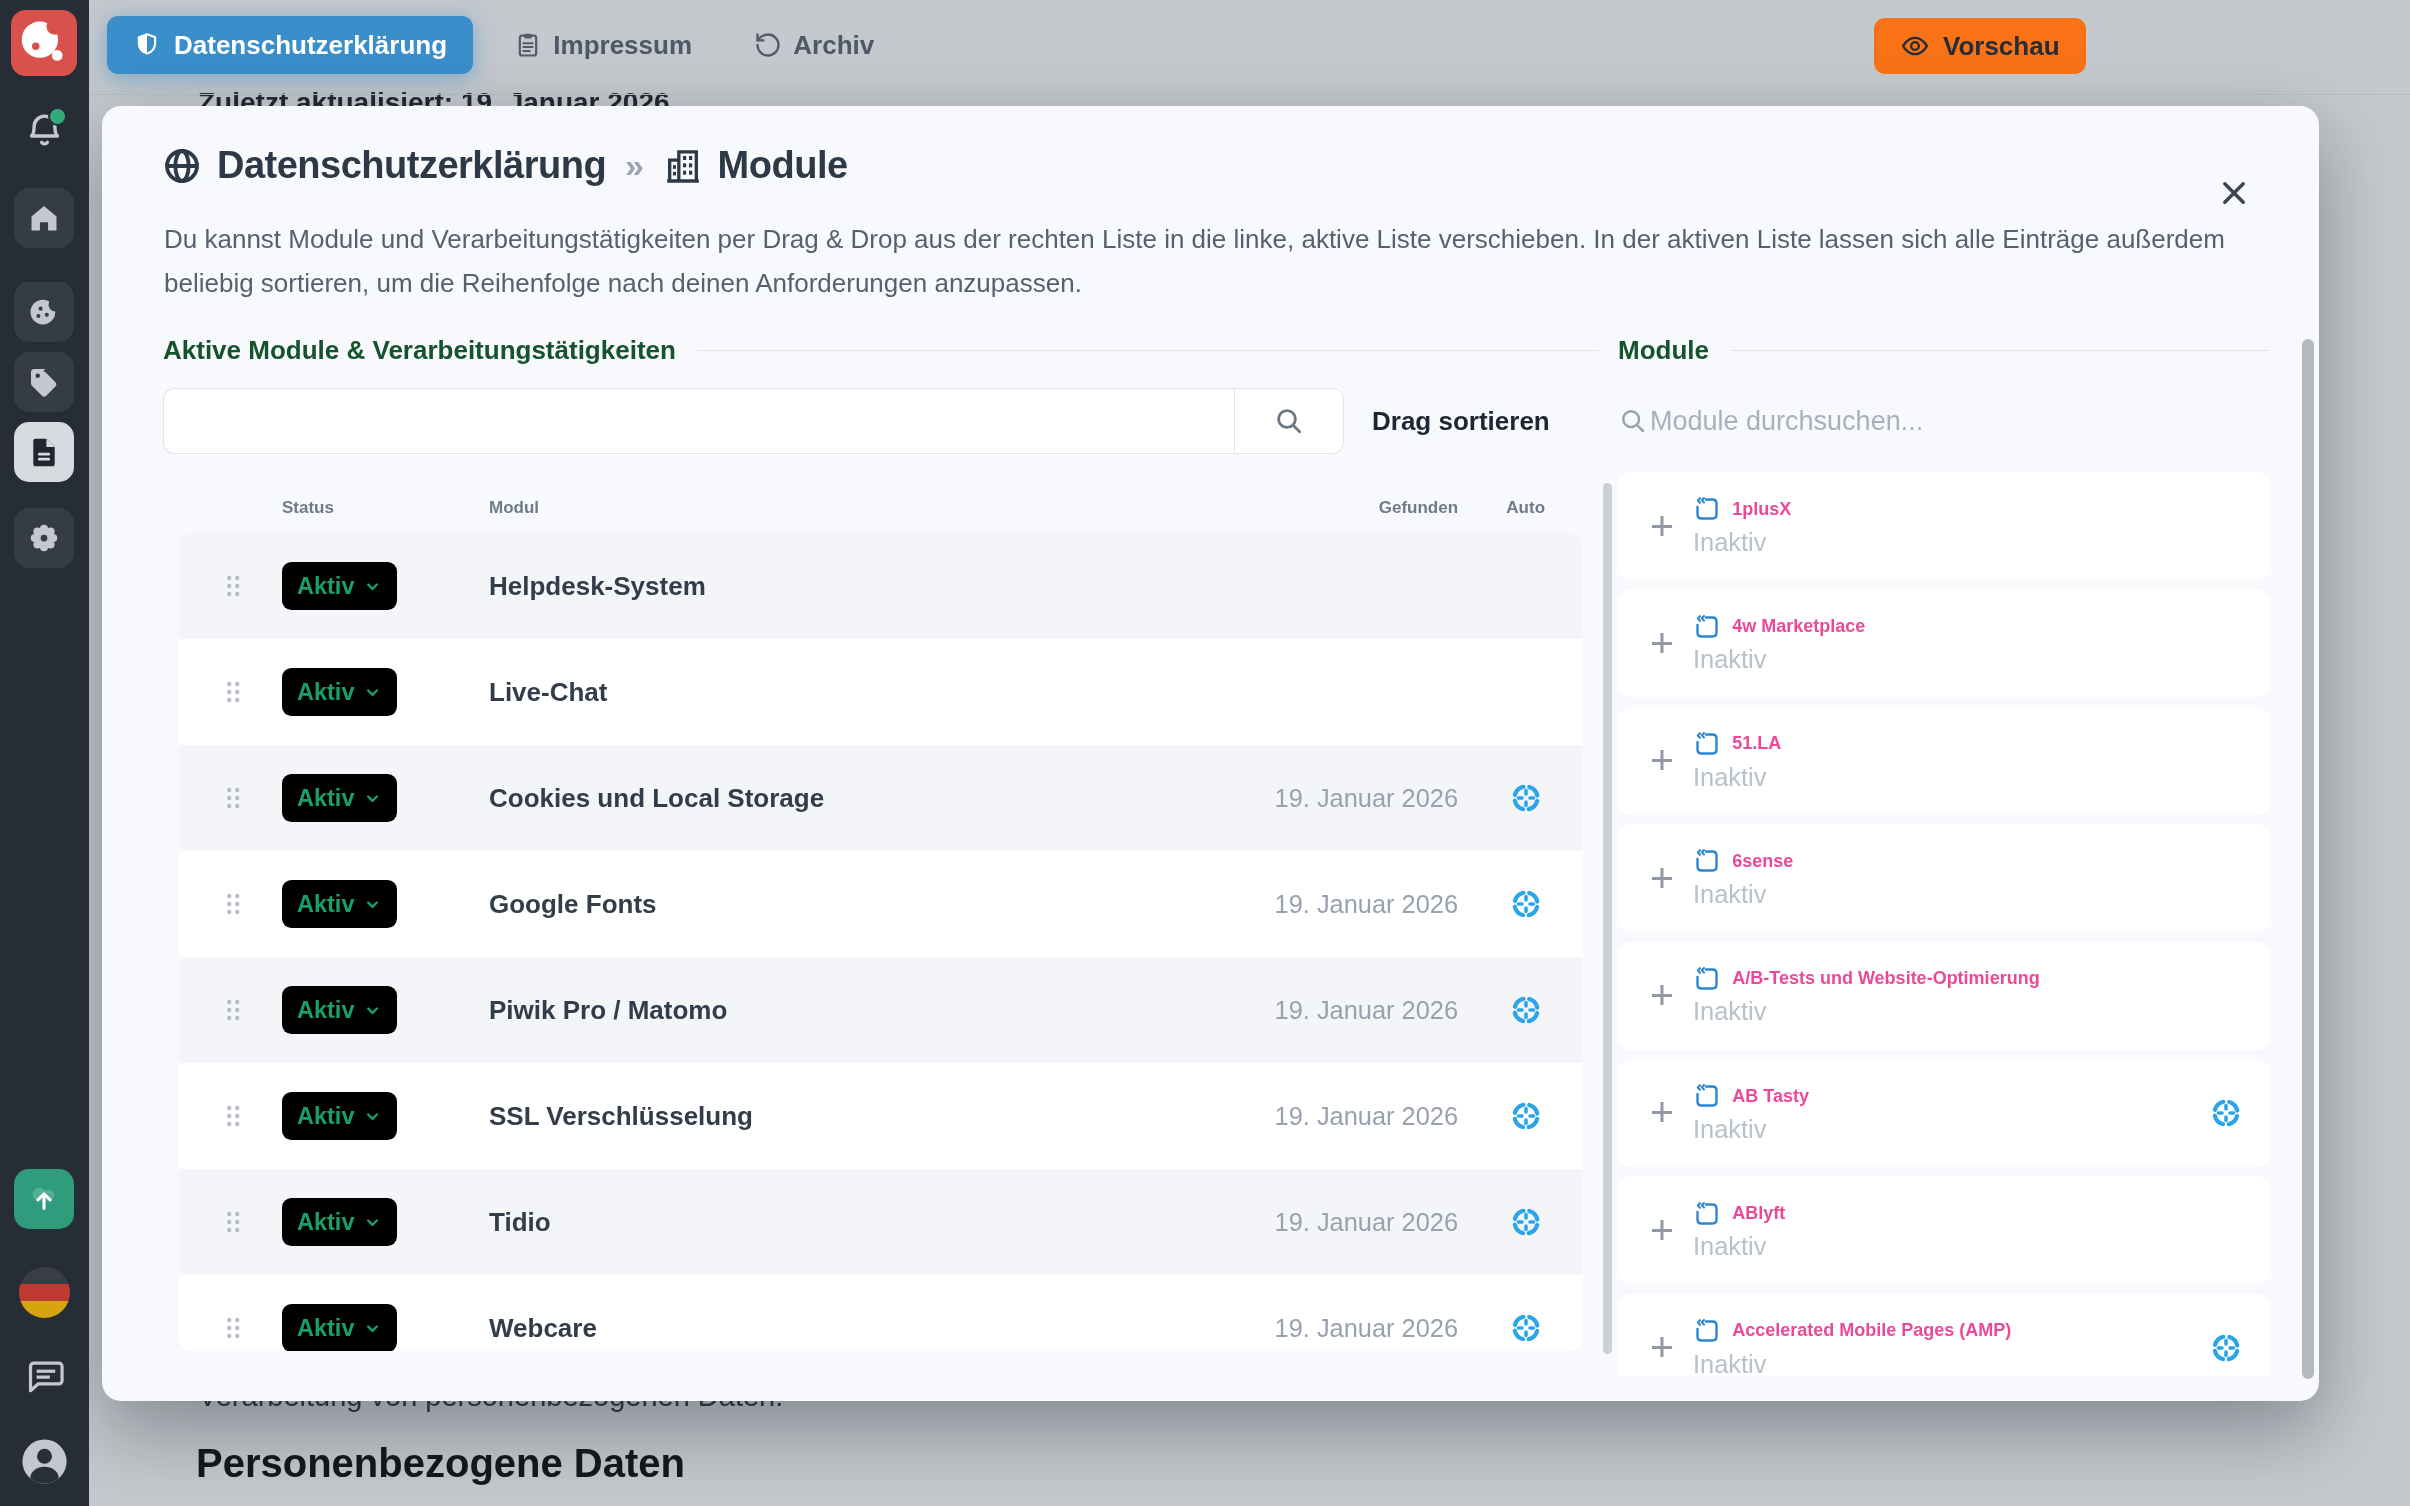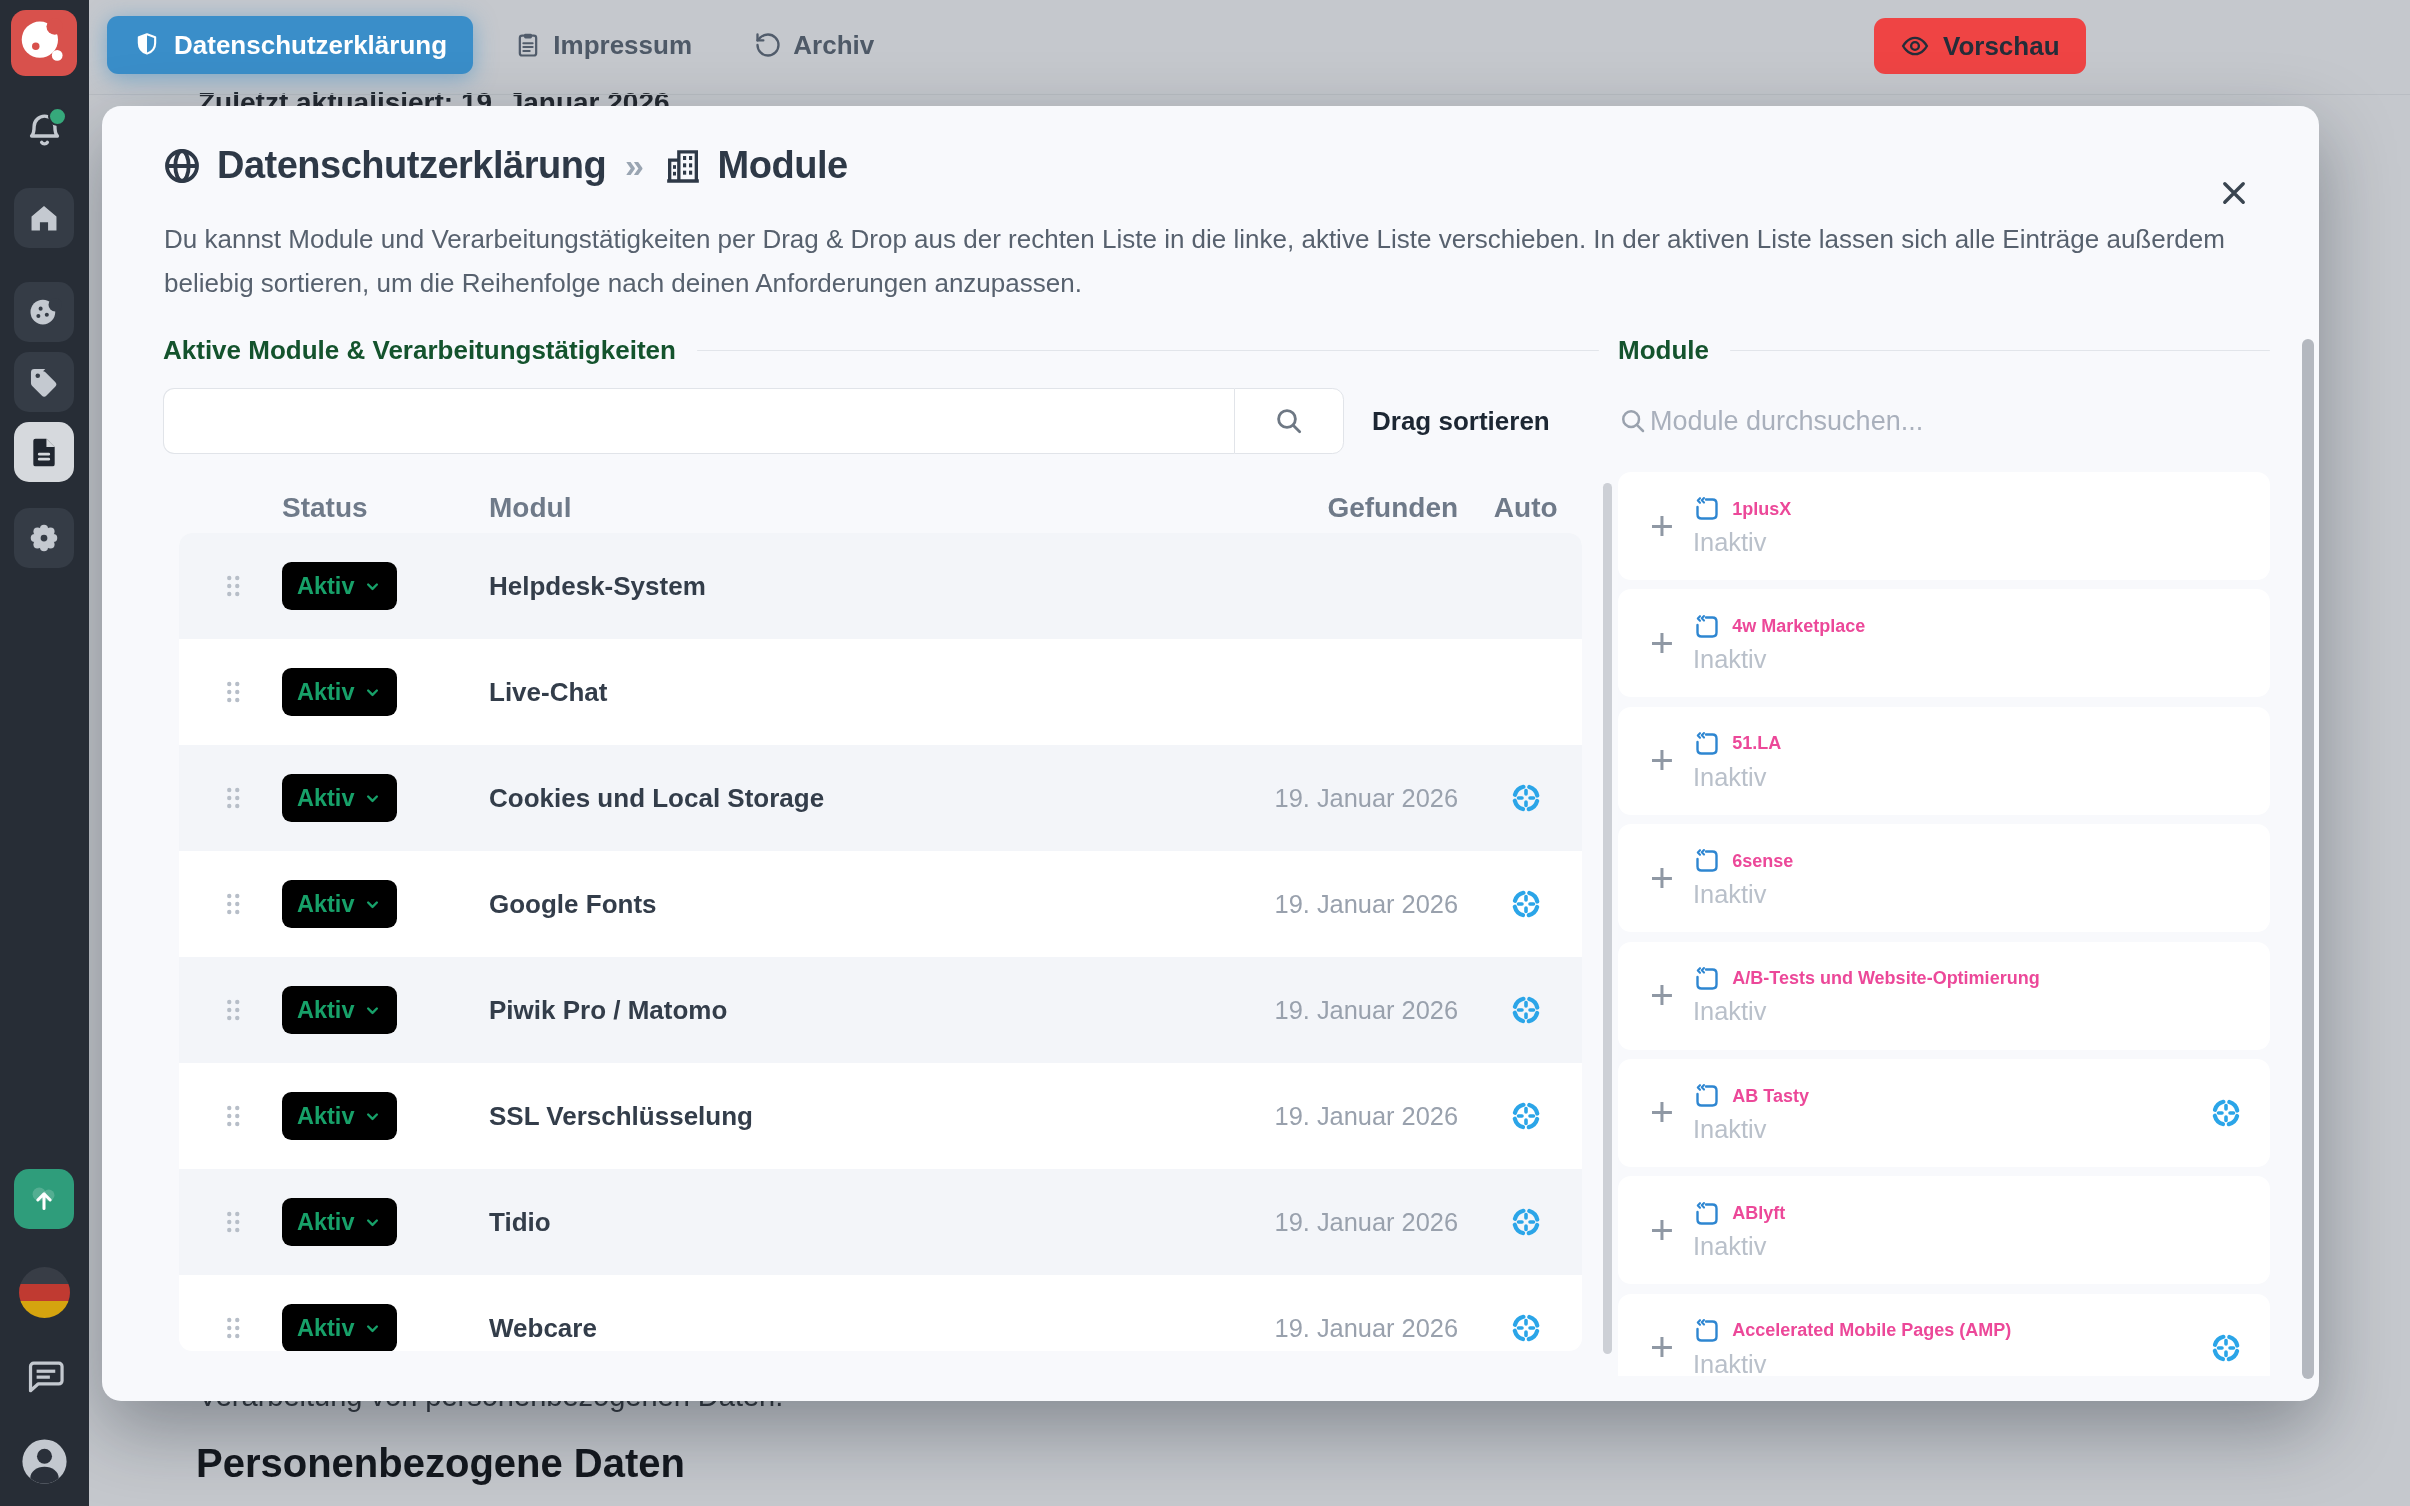--- a/index.html
+++ b/index.html
@@ -18,21 +18,21 @@
   .sb-flag{position:absolute;top:1267px;left:19px;width:51px;height:51px;border-radius:50%;overflow:hidden}
   .sb-flag div{height:17px}
   .sb-chat{position:absolute;top:1356px;left:22.6px;width:43px;height:43px;color:#c4c9d0}
   .sb-avatar{position:absolute;top:1435px;left:18px;width:53px;height:53px}
 
   
   .topbar{position:absolute;left:89px;top:0;right:0;height:94px;z-index:5;border-bottom:0.9px solid #b9bdc3}
   .tab-active{position:absolute;left:18px;top:16px;height:58px;display:flex;align-items:center;gap:13px;padding:0 26px;background:#3a8ec9;border-radius:11.3px;color:#fff;font-weight:700;font-size:26px;box-shadow:0 3.8px 22.6px rgba(58,142,201,.55);cursor:pointer}
   .tab{position:absolute;top:16px;height:58px;display:flex;align-items:center;gap:11.3px;color:#4e5967;font-weight:700;font-size:26px;cursor:pointer}
   .tab-impressum{left:425px}.tab-archiv{left:665px}
-  .btn-preview{position:absolute;left:1785px;top:18px;height:56px;display:flex;align-items:center;gap:13px;padding:0 26px;background:#ef4444;border-radius:11.3px;color:#242d39;font-weight:700;font-size:26px;cursor:pointer}
+  .btn-preview{position:absolute;left:1785px;top:18px;height:56px;display:flex;align-items:center;gap:13px;padding:0 26px;background:#f97316;border-radius:11.3px;color:#242d39;font-weight:700;font-size:26px;cursor:pointer}
   .btn-publish{position:absolute;left:1992px;top:16px;height:58px;display:flex;align-items:center;gap:13px;padding:0 26px 0 9.4px;background:#2f9f79;border-radius:11.3px;color:#fff;font-weight:700;font-size:26px;cursor:pointer}
   .pub-circ{width:43px;height:43px;border-radius:50%;background:rgba(255,255,255,.18);display:flex;align-items:center;justify-content:center}
 
   
   .bg-top{position:absolute;left:198px;top:87px;font-size:28px;font-weight:700;color:#23282f;z-index:1}
   .bg-line{position:absolute;left:198px;top:1380px;font-size:29px;font-weight:500;color:#33383f;z-index:1}
   .bg-heading{position:absolute;left:196px;top:1441px;font-size:40px;font-weight:800;color:#14181e;z-index:1}
 
   
   .modal{position:absolute;left:102px;top:106px;width:2217px;height:1295px;background:#f8f9fc;border-radius:19px;box-shadow:0 28px 75px rgba(15,22,33,.35);z-index:10;overflow:hidden}
@@ -46,21 +46,21 @@
   .sec-left{left:61px;width:1436px}
   .sec-right{left:1516px;width:652px}
   .sec-label{font-size:26px;font-weight:700;color:#14532d;white-space:nowrap}
   .sec-rule{flex:1;height:1.9px;background:#e2e5ea;margin-left:21px;border-radius:1.9px}
 
   .search-row{position:absolute;left:61px;top:282px;height:66px;display:flex}
   .search-left{width:1071px;height:66px;box-sizing:border-box;border:1.9px solid #e1e4e9;border-right:none;border-radius:11.3px 0 0 11.3px;background:#fff;padding:0 22.6px;font-size:26px;color:#333d4a;outline:none;font-family:"Liberation Sans",sans-serif}
   .search-btn{width:110px;height:66px;box-sizing:border-box;border:1.9px solid #e1e4e9;border-radius:0 11.3px 11.3px 0;background:#fff;display:flex;align-items:center;justify-content:center;color:#6e7884;cursor:pointer}
   .sort-label{margin-left:28px;display:flex;align-items:center;font-size:26px;font-weight:700;color:#1d2733;cursor:pointer}
 
-  .thead{position:absolute;left:77px;top:382px;width:1403px;height:40px;display:flex;align-items:center;font-size:28px;font-weight:700;color:#6f7a89;padding:0 11.3px 0 42px;box-sizing:border-box}
+  .thead{position:absolute;left:77px;top:382px;width:1403px;height:40px;display:flex;align-items:center;font-size:17px;font-weight:700;color:#6f7a89;padding:0 11.3px 0 42px;box-sizing:border-box}
   .c-drag{width:61px}.c-status{width:207px}.c-name{flex:1}.c-date{width:226px;text-align:right}.c-auto{width:90px;margin-left:22.6px;text-align:center;display:flex;justify-content:center}
   .thead .c-auto{display:block}
 
   .tbody{position:absolute;left:77px;top:427px;width:1403px;height:818px;background:#fff;border-radius:13px;overflow:hidden}
   .trow{height:106px;display:flex;align-items:center;padding:0 11.3px 0 42px;box-sizing:border-box}
   .trow:nth-child(odd){background:#f3f5f9}
   .drag{color:#b7bec8;cursor:grab}
   .badge{display:inline-flex;align-items:center;gap:8.5px;background:#000000;color:#17a169;font-weight:700;font-size:23.5px;padding:10.4px 15px;border-radius:9.4px;cursor:pointer}
   .rname{font-size:26px;font-weight:700;color:#333d4a}
   .rdate{font-size:25.4px;color:#99a1ad}

